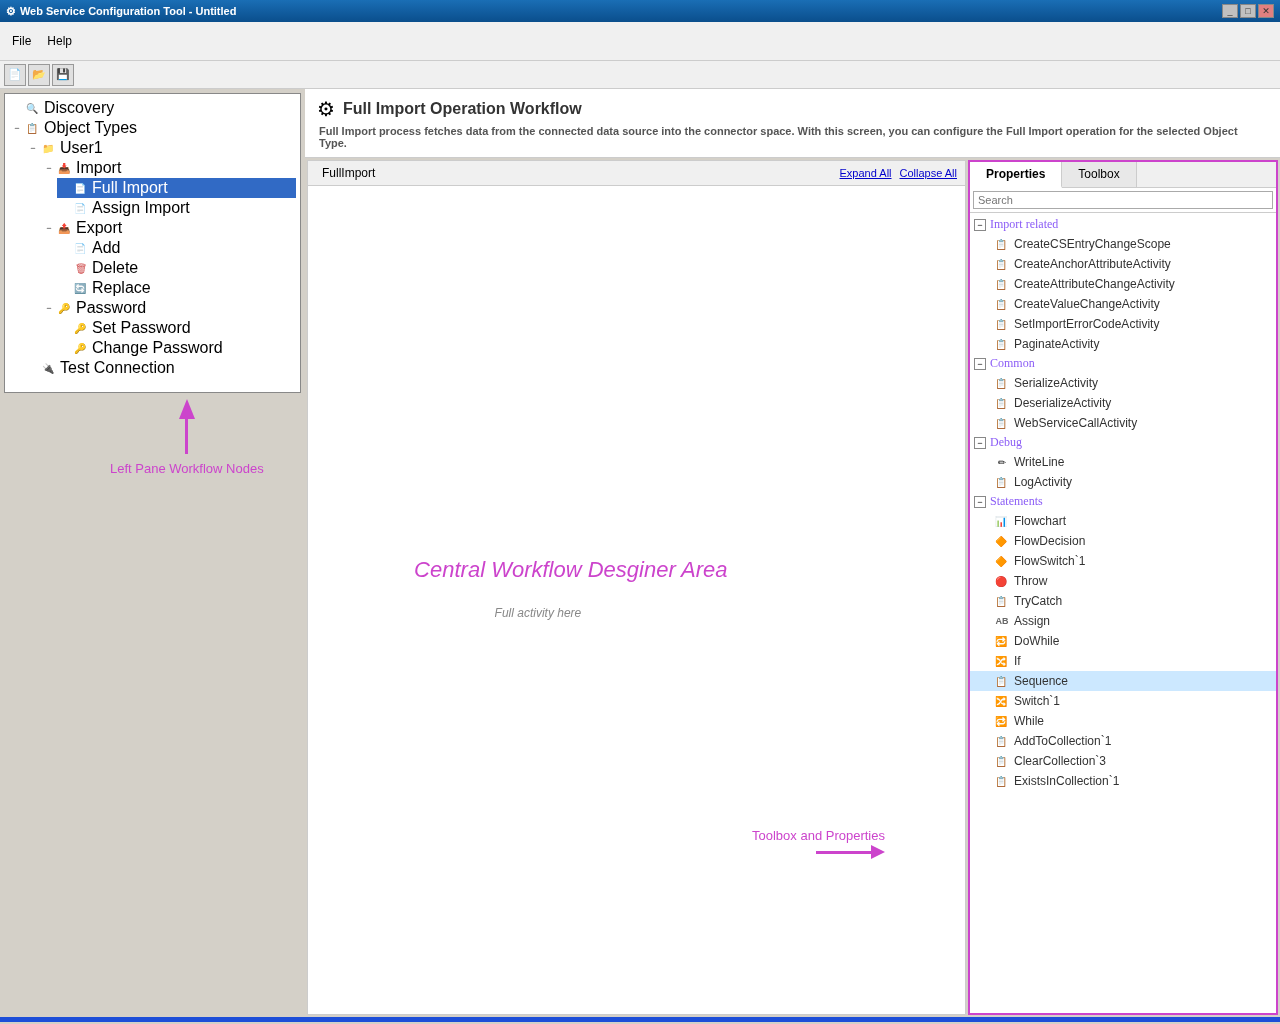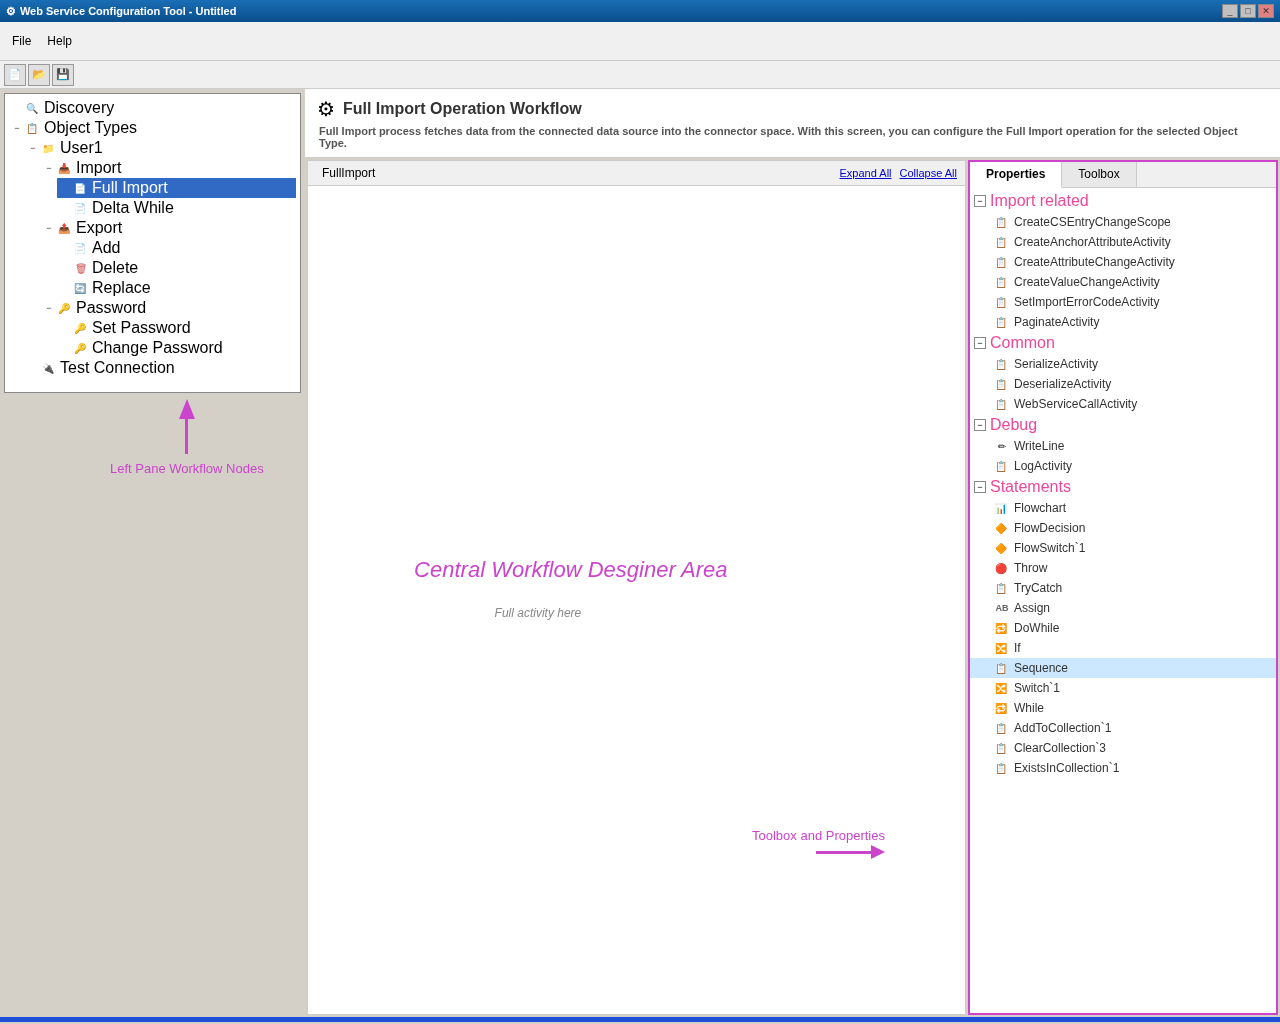--- a/index.html
+++ b/index.html
@@ -227,21 +227,21 @@
 
     .panel-group-header {
       display: flex;
       align-items: center;
       padding: 2px 4px;
       cursor: pointer;
       font-size: 12px;
       font-weight: normal;
     }
     .panel-expander { width: 12px; height: 12px; border: 1px solid #888; display: flex; align-items: center; justify-content: center; font-size: 9px; margin-right: 4px; background: white; flex-shrink: 0; }
-    .panel-group-label { font-size: 16px; color: #ec4899; }
+    .panel-group-label { font-size: 12px; color: #8b5cf6; font-family: Liberation Serif, serif; }
 
     .panel-item {
       display: flex;
       align-items: center;
       padding: 2px 4px 2px 24px;
       cursor: pointer;
       font-size: 12px;
     }
     .panel-item-icon { width: 16px; height: 16px; margin-right: 4px; flex-shrink: 0; display: flex; align-items: center; justify-content: center; font-size: 10px; }
     .panel-item-label { font-size: 12px; color: #333; }
@@ -325,21 +325,21 @@
 
       <div class="tree-item indent3 selected">
         <span class="tree-expander"></span>
         <span class="tree-icon">📄</span>
         <span class="tree-label">Full Import</span>
       </div>
 
       <div class="tree-item indent3">
         <span class="tree-expander"></span>
         <span class="tree-icon">📄</span>
-        <span class="tree-label">Delta While</span>
+        <span class="tree-label">Assign Import</span>
       </div>
 
       <div class="tree-item indent2">
         <span class="tree-expander">−</span>
         <span class="tree-icon">📤</span>
         <span class="tree-label">Export</span>
       </div>
 
       <div class="tree-item indent3">
         <span class="tree-expander"></span>
@@ -427,20 +427,23 @@
         </div>
 
       </div>
 
       <div id="right-panel">
         <div id="panel-tabs">
           <div class="panel-tab active">Properties</div>
           <div class="panel-tab">Toolbox</div>
         </div>
 
+        <div id="panel-search">
+          <input type="text" placeholder="Search" style="">
+        </div>
 
         <div id="panel-tree">
 
           <div class="panel-group-header">
             <div class="panel-expander">−</div>
             <span class="panel-group-label">Import related</span>
           </div>
           <div class="panel-item">
             <span class="panel-item-icon">📋</span>
             <span class="panel-item-label">CreateCSEntryChangeScope</span>

